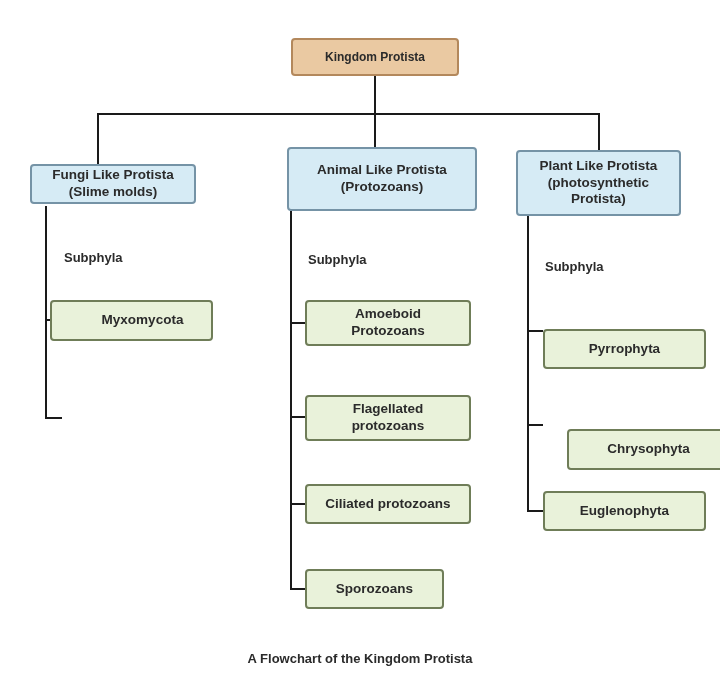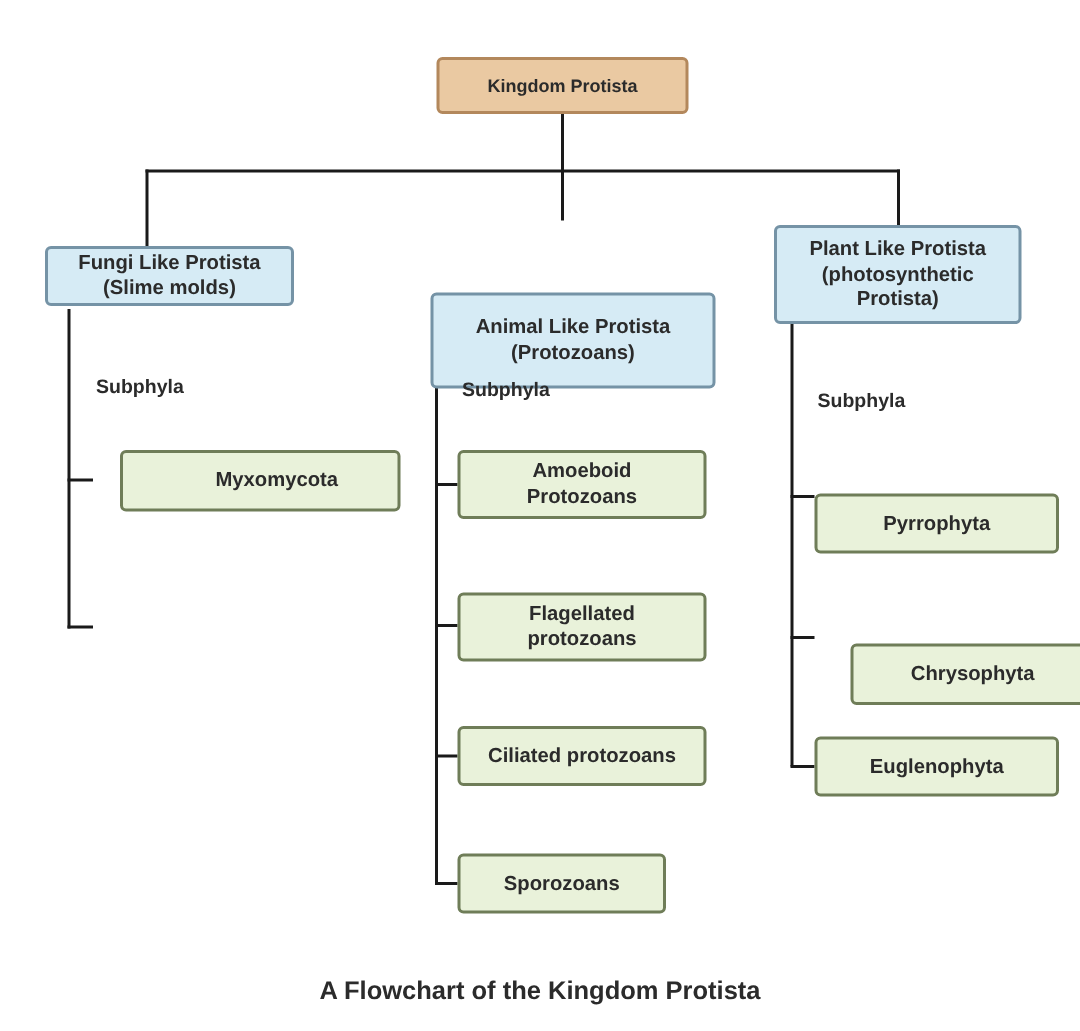--- a/index.html
+++ b/index.html
@@ -9,21 +9,21 @@
   .line { position:absolute; background:var(--line,#1a1a1a); }
   .box {
     position:absolute; display:flex; align-items:center; justify-content:center;
     text-align:center; font-weight:bold; white-space:pre-line; line-height:1.25;
     border-radius:4px; padding:2px 6px;
   }
   .root-box { background:var(--root-fill,#eac9a2); border:2px solid var(--root-border,#b3885c); font-size:12px; }
   .cat-box  { background:var(--category-fill,#d6ebf5); border:2px solid var(--category-border,#7593a6); font-size:13.5px; }
   .child-box{ background:var(--child-fill,#e9f2da); border:2px solid var(--child-border,#6f7d58); font-size:13.5px; }
   .subphyla { position:absolute; font-weight:bold; font-size:13px; }
-  .caption  { position:absolute; left:0; width:100%; text-align:center; font-weight:bold; font-size:17px; }
+  .caption  { position:absolute; left:0; width:100%; text-align:center; font-weight:bold; font-size:13px; }
 </style>
 </head>
 <body>
 
 <div class="canvas">
 
   <div class="line" style="left:374px; top:76px;  width:2px;   height:39px;"></div>
   <div class="line" style="left:97px;  top:113px; width:503px; height:2px;"></div>
   <div class="line" style="left:97px;  top:113px; width:2px;   height:51px;"></div>
   <div class="line" style="left:374px; top:113px; width:2px;   height:34px;"></div>
@@ -41,31 +41,31 @@
 
   <div class="line" style="left:527px; top:216px; width:2px;  height:295px;"></div>
   <div class="line" style="left:527px; top:330px; width:16px; height:2px;"></div>
   <div class="line" style="left:527px; top:424px; width:16px; height:2px;"></div>
   <div class="line" style="left:527px; top:510px; width:16px; height:2px;"></div>
 
   <div class="box root-box" style="left:291px; top:38px; width:168px; height:38px;">Kingdom Protista</div>
 
   <div class="box cat-box" style="left:30px;  top:164px; width:166px; height:40px;">Fungi Like Protista
 (Slime molds)</div>
-  <div class="box cat-box" style="left:287px; top:147px; width:190px; height:64px;margin-top:48px;">Animal Like Protista
+  <div class="box cat-box" style="left:287px; top:147px; width:190px; height:64px;">Animal Like Protista
 (Protozoans)</div>
   <div class="box cat-box" style="left:516px; top:150px; width:165px; height:66px;">Plant Like Protista
 (photosynthetic
 Protista)</div>
 
   <div class="subphyla" style="left:64px;  top:250px;">Subphyla</div>
   <div class="subphyla" style="left:308px; top:252px;">Subphyla</div>
   <div class="subphyla" style="left:545px; top:259px;">Subphyla</div>
 
-  <div class="box child-box" style="left:80px; top:300px; width:187px; height:41px;padding-left:28px;">Myxomycota</div>
+  <div class="box child-box" style="left:50px; top:300px; width:163px; height:41px;padding-left:28px;">Myxomycota</div>
 
   <div class="box child-box" style="left:305px; top:300px; width:166px; height:46px;">Amoeboid
 Protozoans</div>
   <div class="box child-box" style="left:305px; top:395px; width:166px; height:46px;">Flagellated
 protozoans</div>
   <div class="box child-box" style="left:305px; top:484px; width:166px; height:40px;">Ciliated protozoans</div>
   <div class="box child-box" style="left:305px; top:569px; width:139px; height:40px;">Sporozoans</div>
 
   <div class="box child-box" style="left:543px; top:329px; width:163px; height:40px;">Pyrrophyta</div>
   <div class="box child-box" style="left:567px; top:405px; width:163px; height:41px;margin-top:24px;">Chrysophyta</div>

